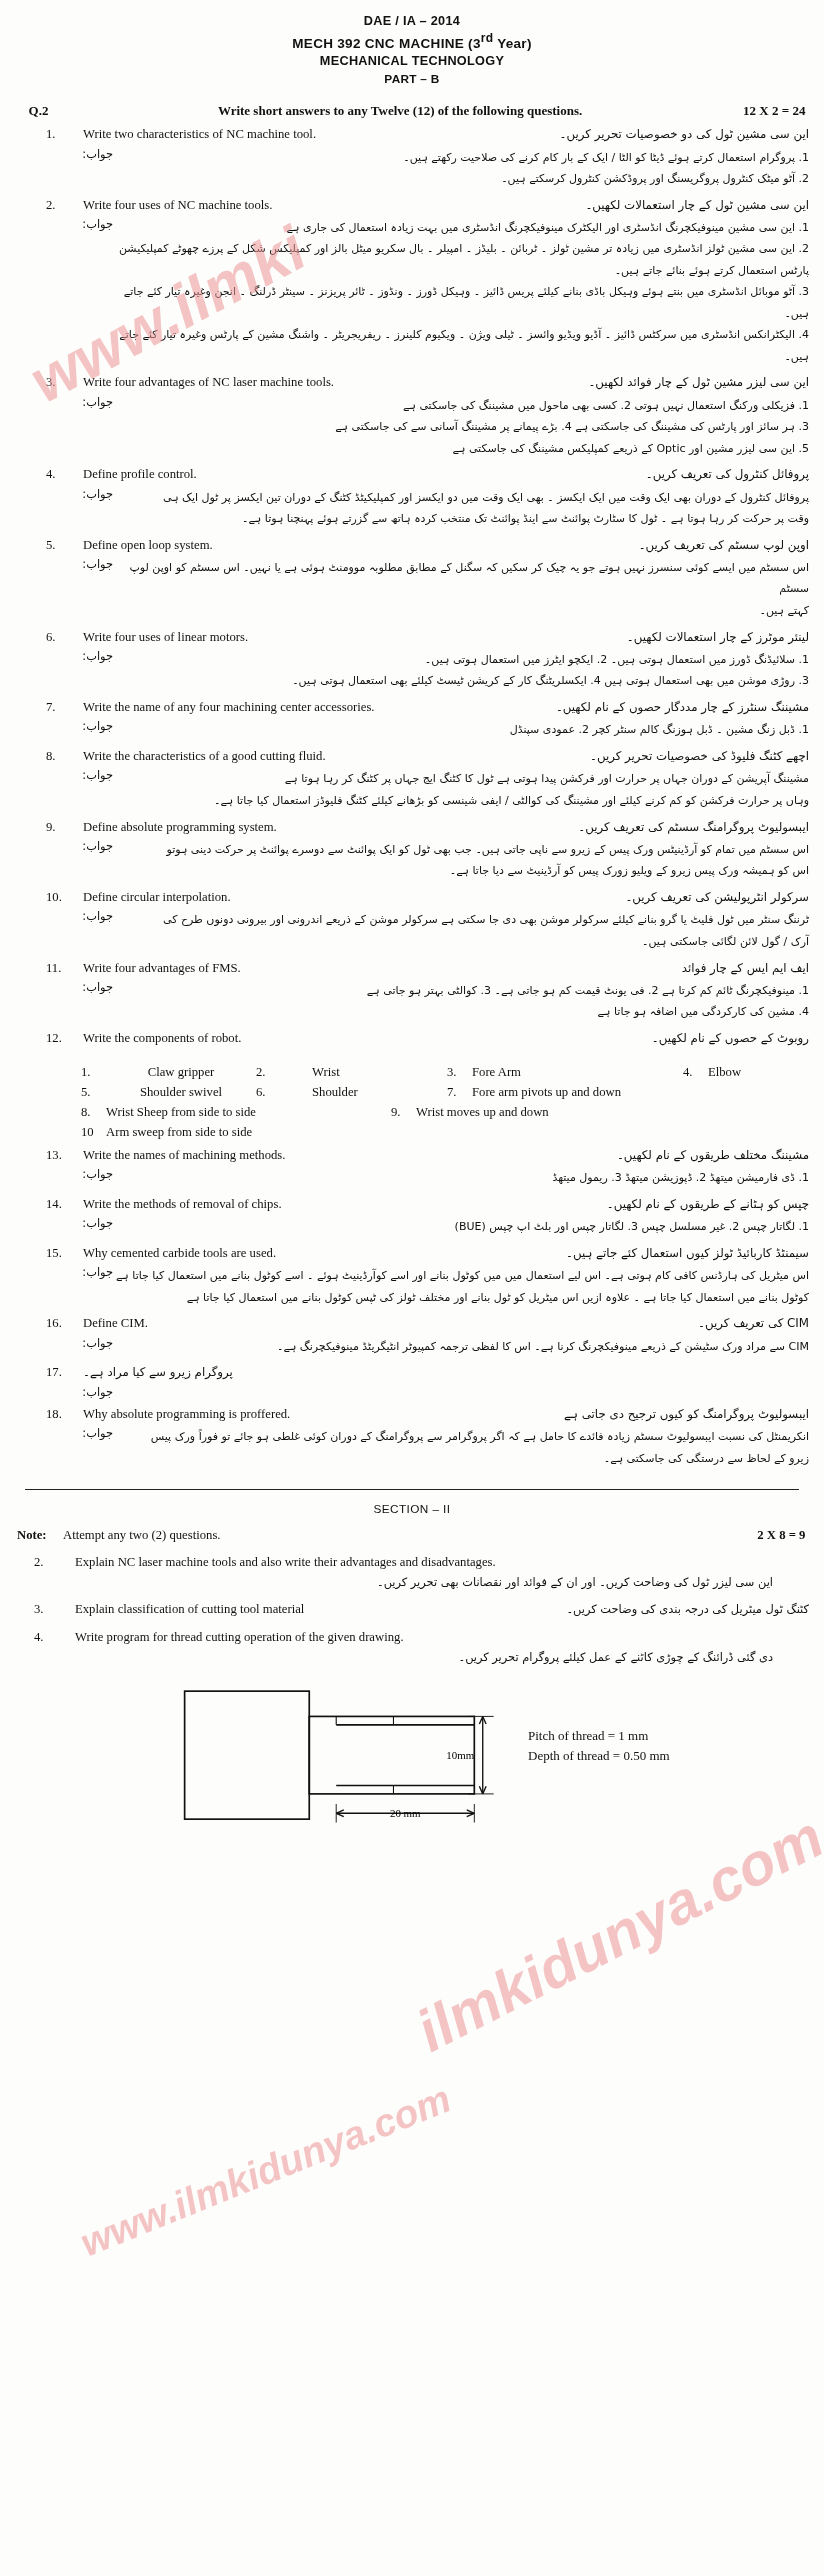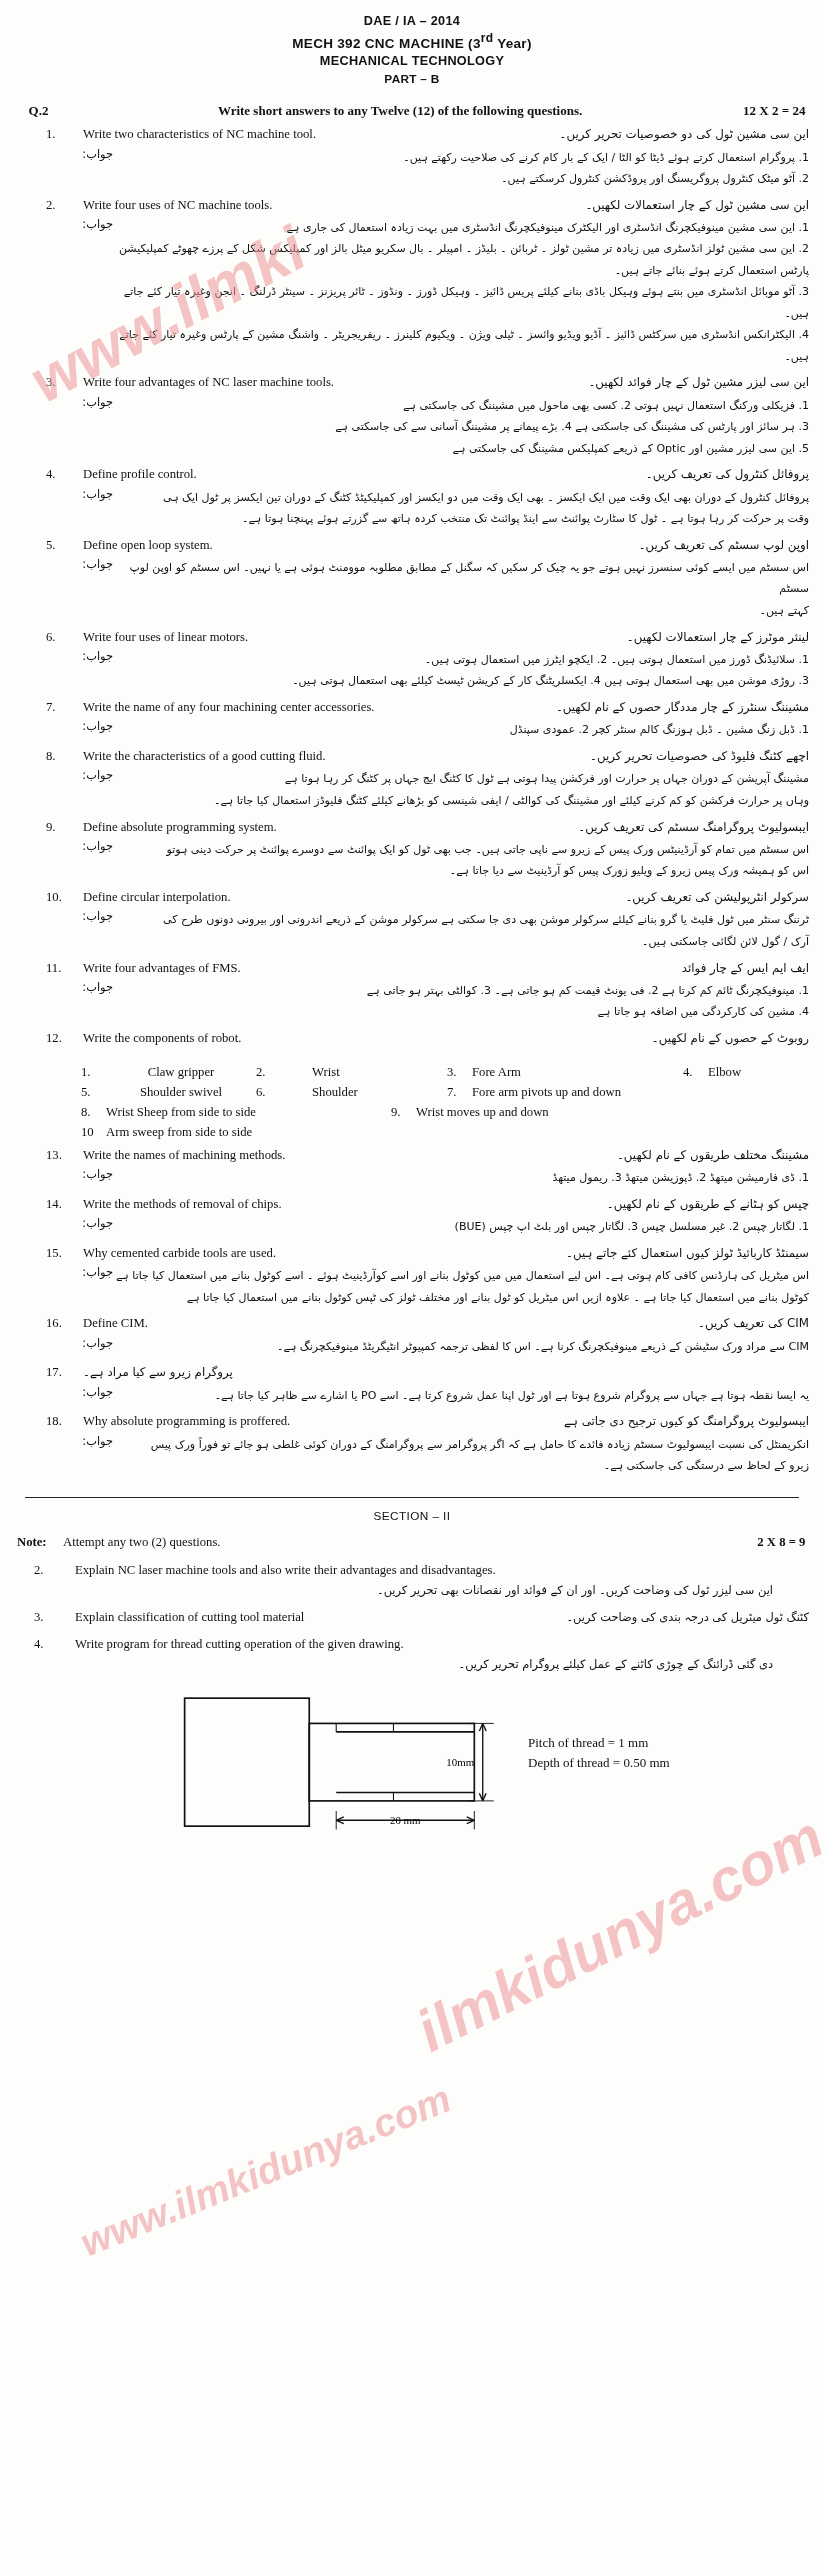--- a/index.html
+++ b/index.html
@@ -445,23 +445,20 @@
         <div class="body">
           <span class="sub">CIM سے مراد ورک سٹیشن کے ذریعے مینوفیکچرنگ کرنا ہے۔ اس کا لفظی ترجمہ کمپیوٹر انٹیگریٹڈ مینوفیکچرنگ ہے۔</span>
         </div>
       </div>
       <div class="item">
         <div class="num">17.</div>
         <div class="urd">پروگرام زیرو سے کیا مراد ہے۔</div>
       </div>
       <div class="ans">
         <div class="lbl">جواب:</div>
-        <div class="body">
-          <span class="sub">یہ ایسا نقطہ ہوتا ہے جہاں سے پروگرام شروع ہوتا ہے اور ٹول اپنا عمل شروع کرتا ہے۔ اسے PO یا اشارے سے ظاہر کیا جاتا ہے۔</span>
-        </div>
       </div>
       <div class="item">
         <div class="num">18.</div>
         <div class="eng">Why absolute programming is proffered.</div>
         <div class="urd">ایبسولیوٹ پروگرامنگ کو کیوں ترجیح دی جاتی ہے</div>
       </div>
       <div class="ans">
         <div class="lbl">جواب:</div>
         <div class="body">
           <span class="sub">انکریمنٹل کی نسبت ایبسولیوٹ سسٹم زیادہ فائدے کا حامل ہے کہ اگر پروگرامر سے پروگرامنگ کے دوران کوئی غلطی ہو جائے تو فوراً ورک پیس</span>

